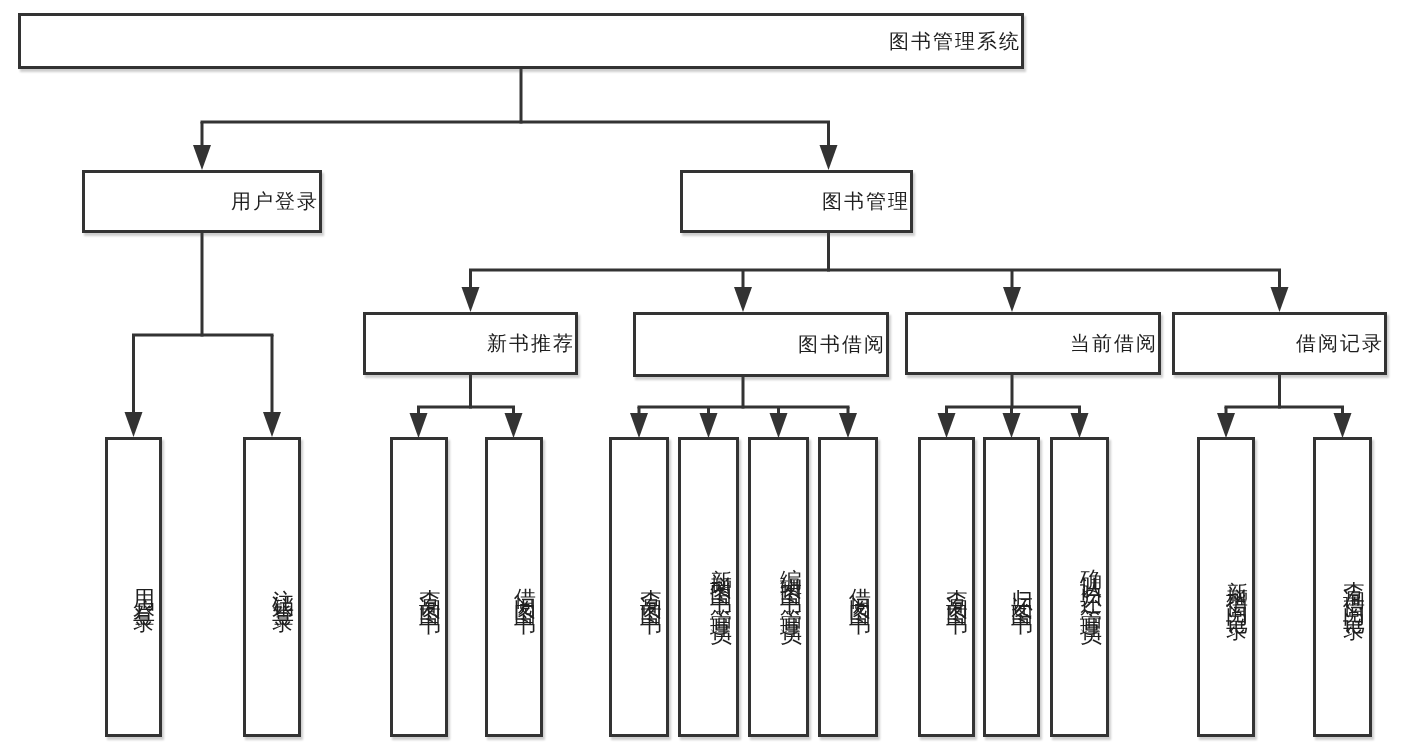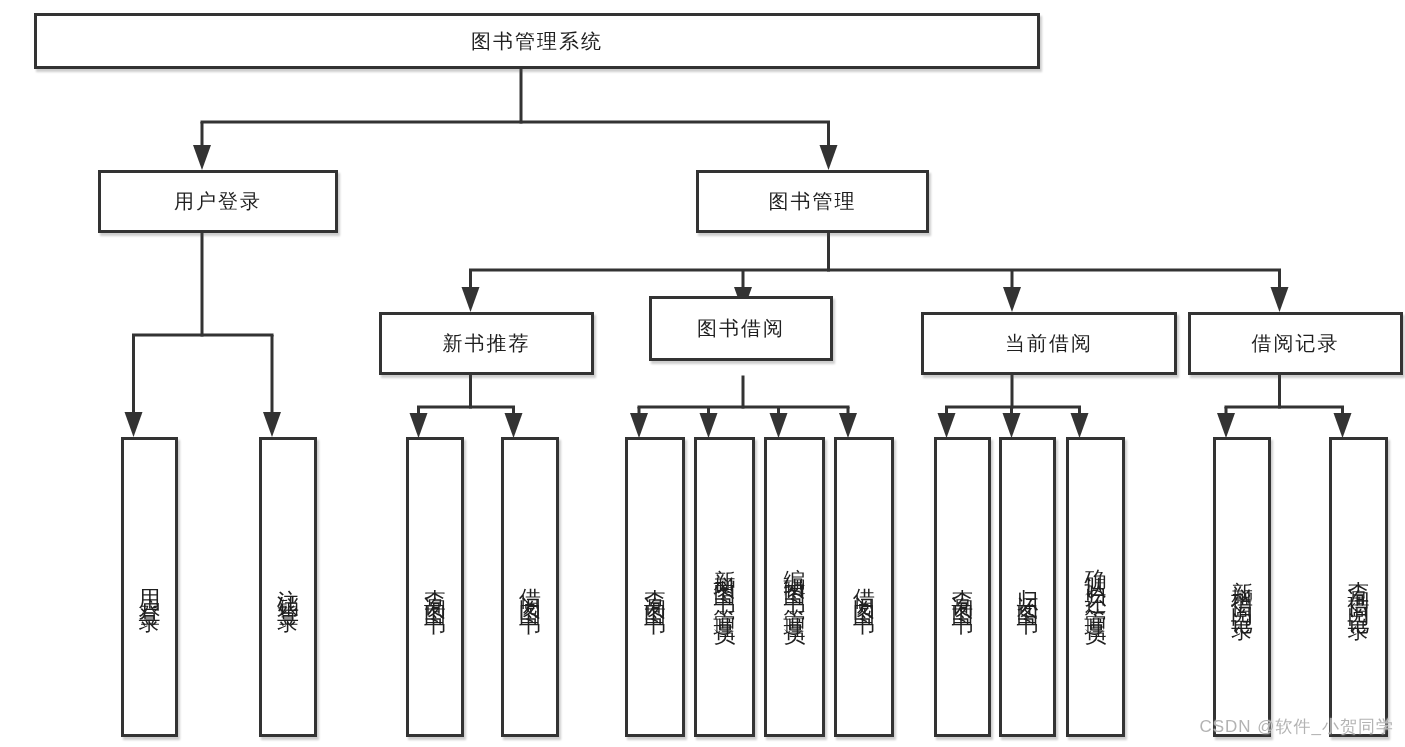--- a/index.html
+++ b/index.html
@@ -17,22 +17,21 @@
     width: 1405px; height: 747px;
   }
   .node {
     position: absolute;
     box-sizing: border-box;
     background: #ffffff;
     border: 3px solid #333333;
     box-shadow: 1.5px 2.5px 2px rgba(80,80,80,0.28);
     display: flex;
     align-items: center;
-    justify-content: center;
-    margin-left: 16px;
+    justify-content: flex-end;
   }
   .htext {
     font-size: 20px;
     letter-spacing: 2px;
     color: #1f1f1f;
     white-space: nowrap;
   }
   .vtext {
     writing-mode: vertical-rl;
     text-orientation: mixed;
@@ -133,21 +132,21 @@
   <div class="node" style="left:82px; top:170px; width:240px; height:63px;">
     <span class="htext">用户登录</span>
   </div>
   <div class="node" style="left:680px; top:170px; width:233px; height:63px;">
     <span class="htext">图书管理</span>
   </div>
 
   <div class="node" style="left:363px; top:312px; width:215px; height:63px;">
     <span class="htext">新书推荐</span>
   </div>
-  <div class="node" style="left:633px; top:296px; width:184px; height:65px;">
+  <div class="node" style="left:633px; top:312px; width:256px; height:65px;">
     <span class="htext">图书借阅</span>
   </div>
   <div class="node" style="left:905px; top:312px; width:256px; height:63px;">
     <span class="htext">当前借阅</span>
   </div>
   <div class="node" style="left:1172px; top:312px; width:215px; height:63px;">
     <span class="htext">借阅记录</span>
   </div>
 
   <div class="node" style="left:105px; top:437px; width:57px; height:300px;">
@@ -187,15 +186,14 @@
     <span class="vtext">确认归还（管理员）</span>
   </div>
 
   <div class="node" style="left:1197px; top:437px; width:58px; height:300px;">
     <span class="vtext">新增借阅记录</span>
   </div>
   <div class="node" style="left:1313px; top:437px; width:59px; height:300px;">
     <span class="vtext">查询借阅记录</span>
   </div>
 
-  <div class="watermark" style="color: rgb(179, 179, 179);">CSDN @软件_小贺同学</div>
 
 </div>
 
 </body></html>

